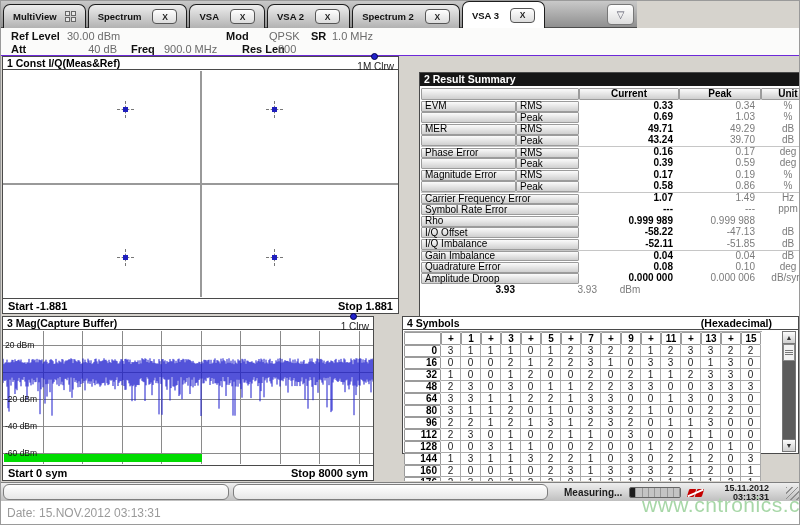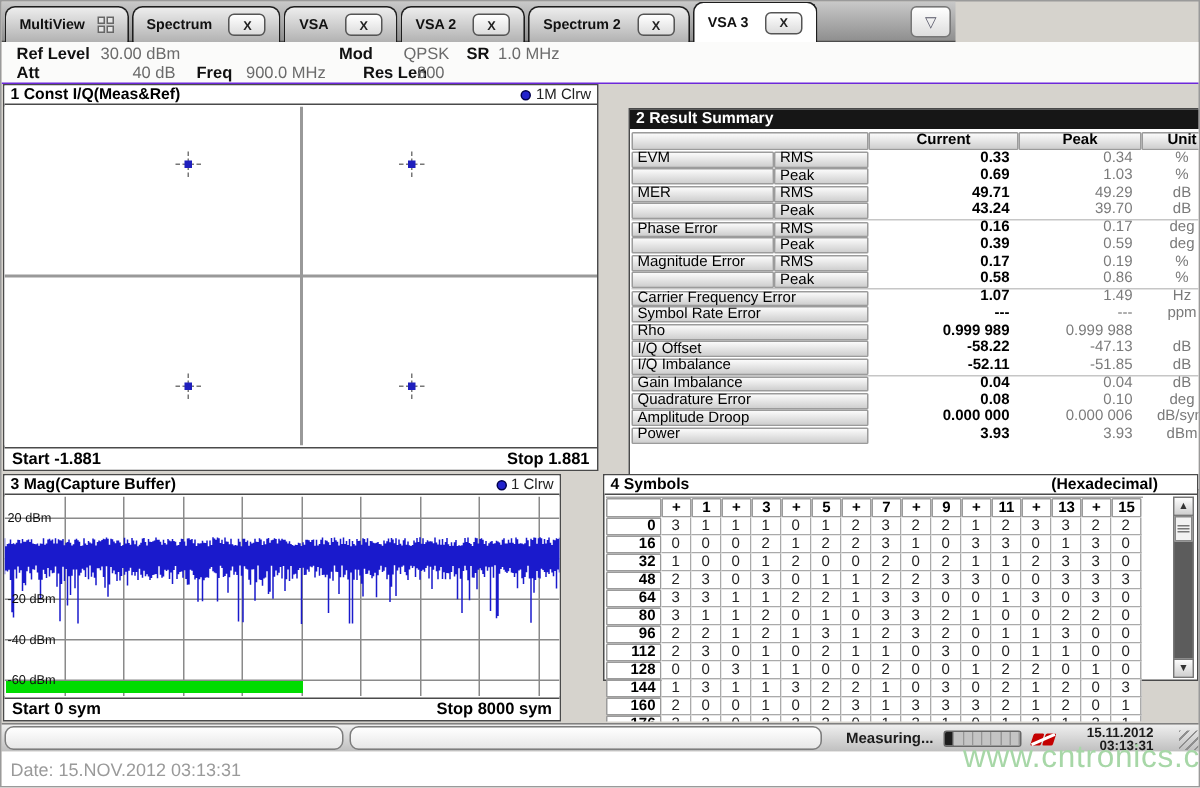--- a/index.html
+++ b/index.html
@@ -19,21 +19,21 @@
   
   .hdr{position:absolute;left:0;top:27px;width:800px;height:28px;background:#fbfbfa;border-bottom:1px solid #6d28d9;font-size:11px;}
   .hdr span{position:absolute;white-space:nowrap;}
   .hlab{font-weight:bold;color:#111;}
   .hval{color:#6b6b6b;}
 
   
   .win{position:absolute;background:#fff;border:1px solid #4a4a4a;}
   .wtitle{height:13px;border-bottom:1px solid #4a4a4a;display:flex;justify-content:space-between;align-items:center;padding:0 4px;font-size:10.5px;font-weight:bold;background:#fff;color:#000;line-height:13px;}
   .wtitle.dark{background:#161616;color:#fff;border-bottom:none;}
-  .trace{display:flex;align-items:center;font-weight:normal;font-size:10px;color:#222;}
+  .trace{display:flex;align-items:center;font-weight:normal;font-size:10px;color:#222;flex-direction:column;}
   .tdot{width:7px;height:7px;border-radius:50%;background:#2222cc;border:1px solid #00004c;margin-right:3px;}
   .wfooter{position:absolute;left:0;right:0;bottom:0;height:15px;border-top:1px solid #4a4a4a;display:flex;justify-content:space-between;align-items:center;padding:0 5px;font-size:11px;font-weight:bold;background:#fff;}
 
   
   #win-const{left:1px;top:55px;width:397px;height:258px;}
   .cplot{position:absolute;left:0;top:14px;right:0;bottom:16px;overflow:hidden;background:#fff;}
   .axis-v{position:absolute;top:0;bottom:0;width:2px;background:#999;}
   .axis-h{position:absolute;left:0;right:0;height:2px;background:#999;}
   .cpoint{position:absolute;width:17px;height:17px;margin-left:-9px;margin-top:-9px;}
   .cpoint .ch{position:absolute;left:0;right:0;top:8px;border-top:1px dashed #777;}
@@ -306,21 +306,20 @@
           <div class="rs-cell w-peak val-peak">0.10</div>
           <div class="rs-cell w-unit val-unit">deg</div>
         </div>
         <div class="rs-row">
           <div class="rs-cell btn w-lab">Amplitude Droop</div>
           <div class="rs-cell w-cur val-cur">0.000 000</div>
           <div class="rs-cell w-peak val-peak">0.000 006</div>
           <div class="rs-cell w-unit val-unit">dB/sym</div>
         </div>
         <div class="rs-row">
-          <div class="rs-cell btn w-lab">Power</div>
           <div class="rs-cell w-cur val-cur">3.93</div>
           <div class="rs-cell w-peak val-peak">3.93</div>
           <div class="rs-cell w-unit val-unit">dBm</div>
         </div>
       </div>
   </div>
 
   <div class="win" id="win-mag">
     <div class="wtitle">
       <span>3 Mag(Capture Buffer)</span>

